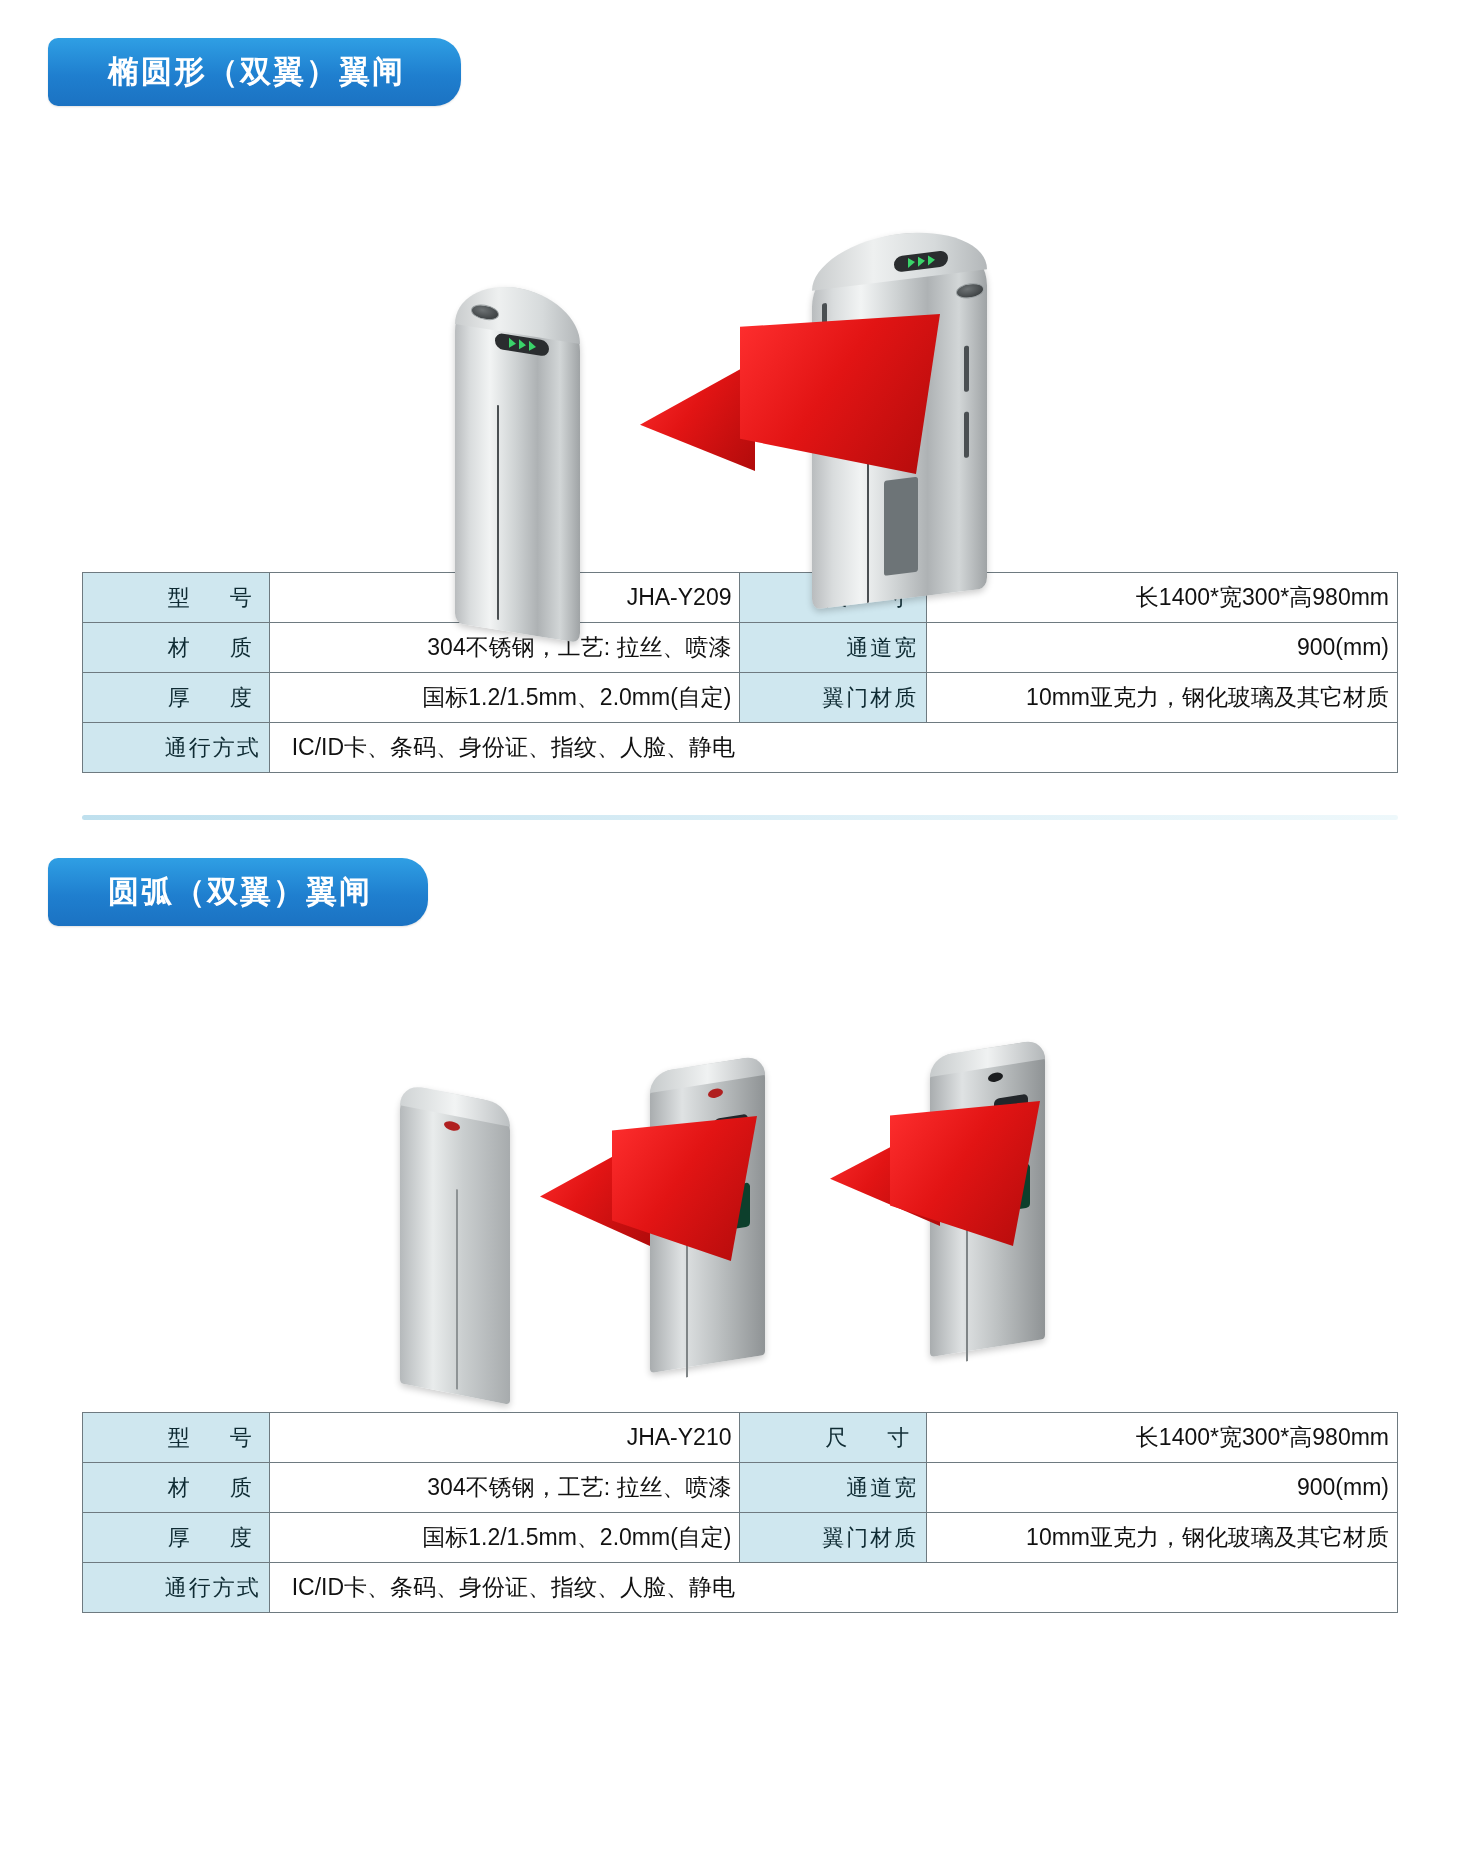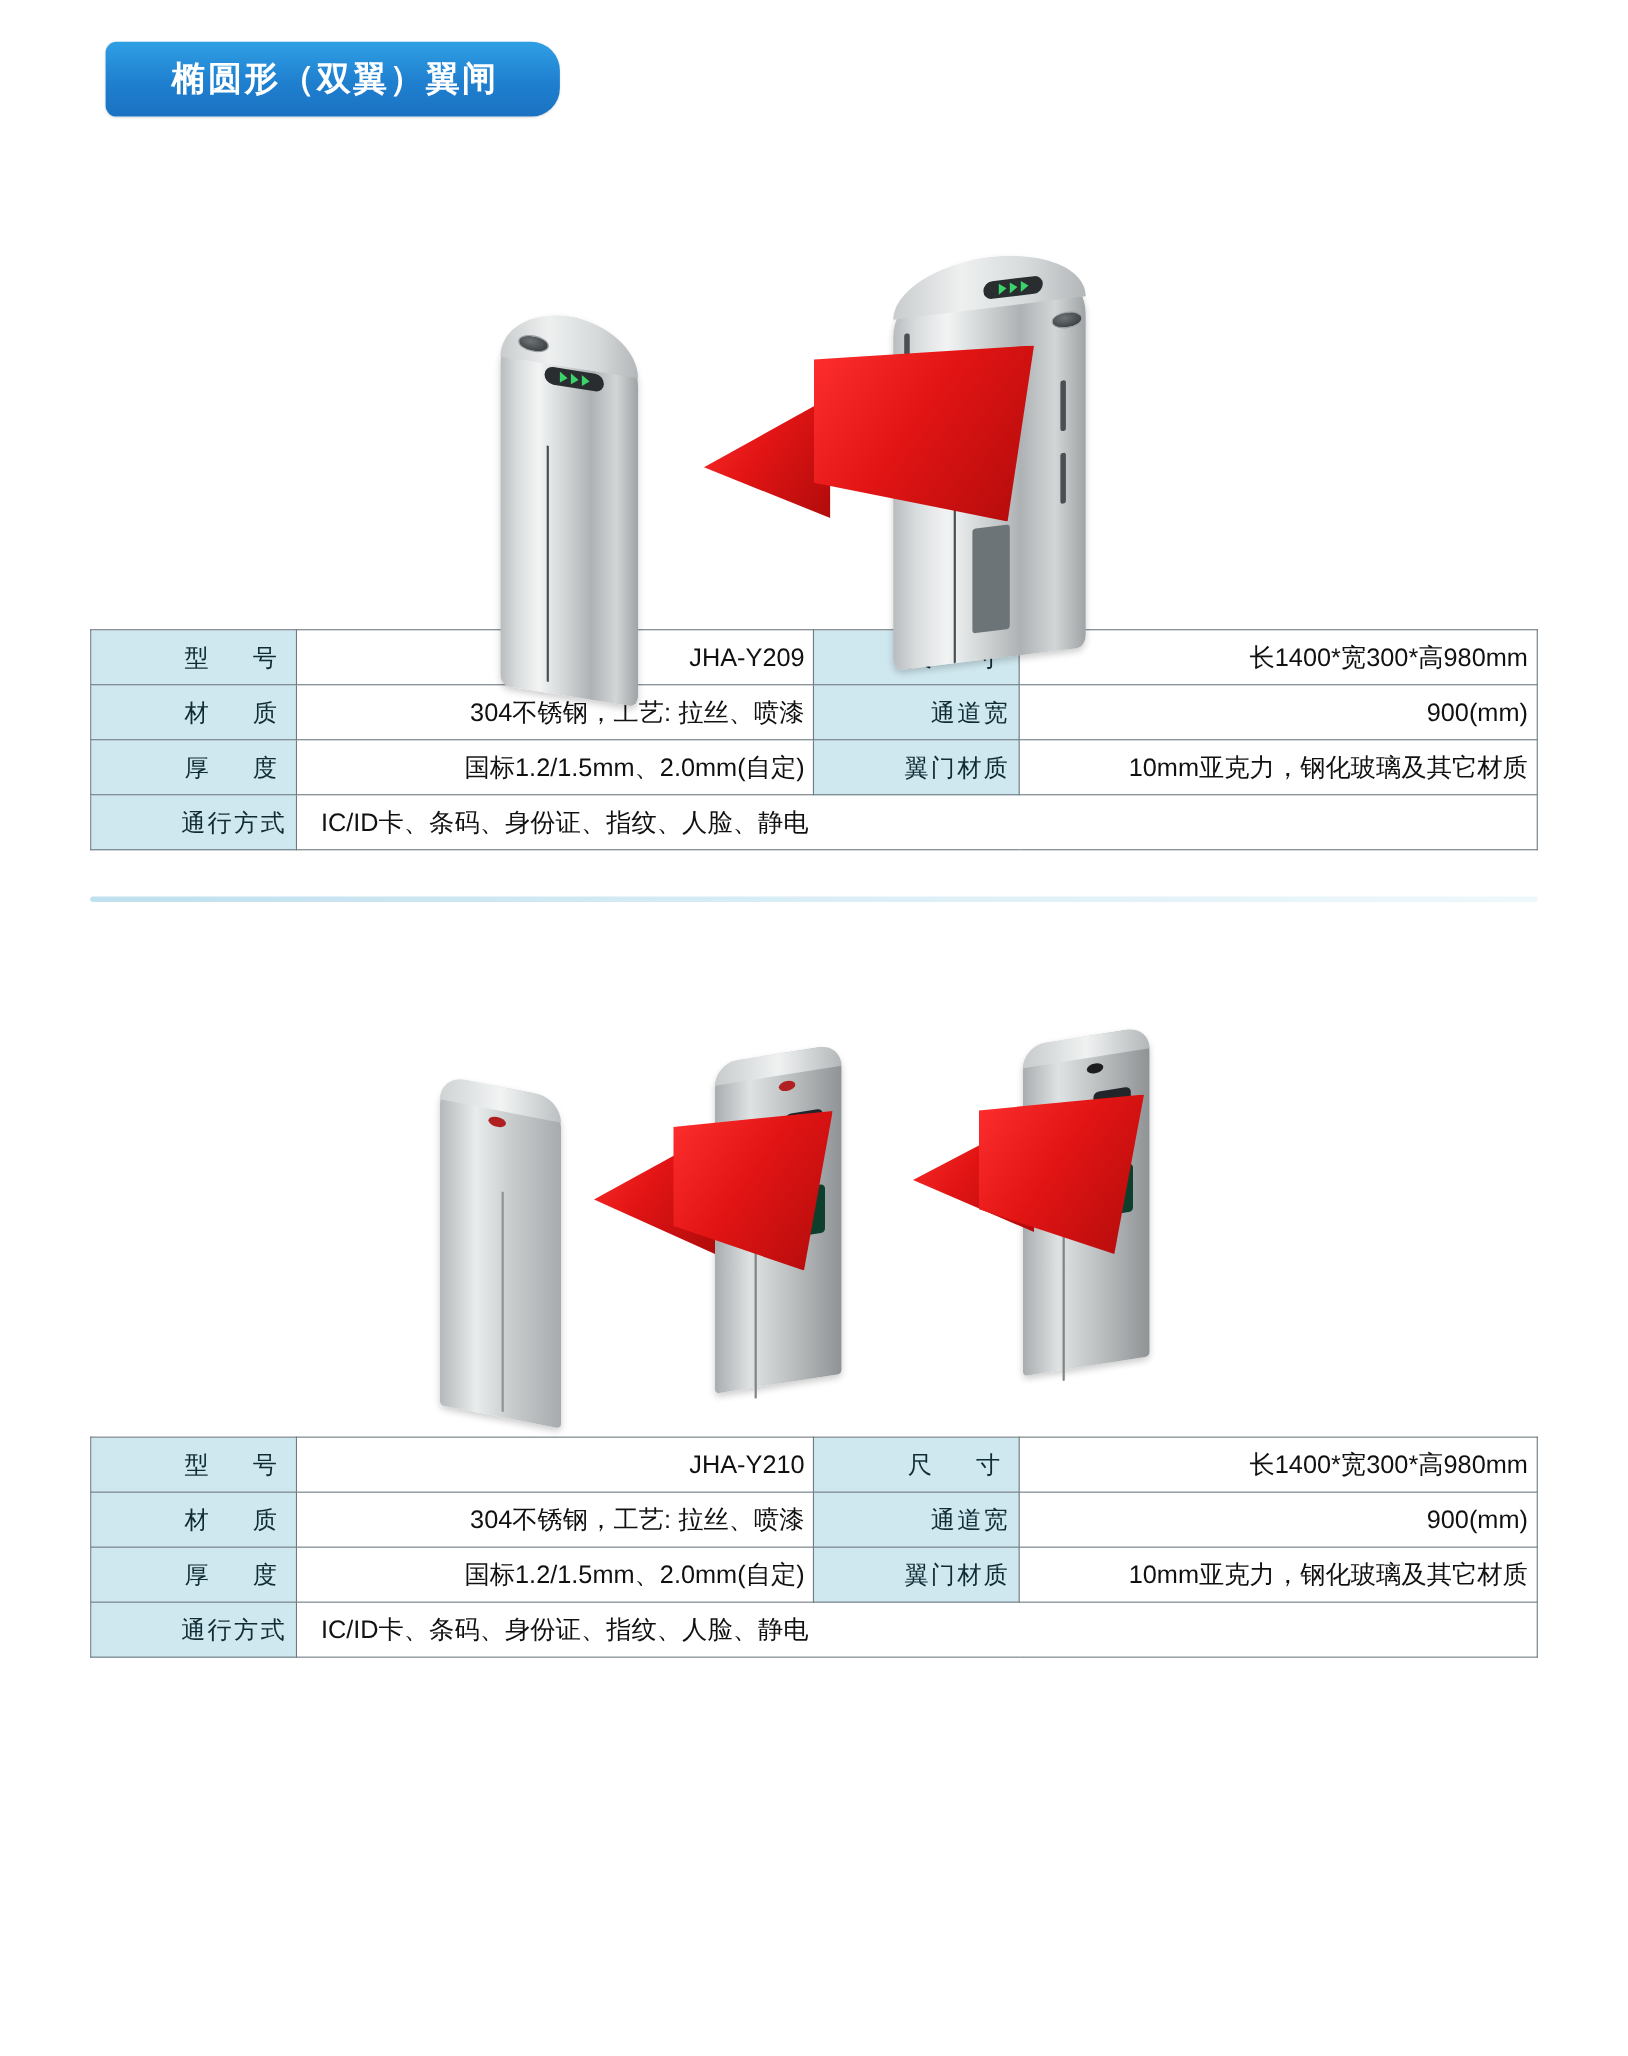--- a/index.html
+++ b/index.html
@@ -34,21 +34,20 @@
     position: relative;
     background: linear-gradient(to bottom, #2f9fe4 0%, #1f7fcf 55%, #1b72c2 100%);
     color: #ffffff;
     font-size: 31px;
     font-weight: bold;
     letter-spacing: 2px;
     padding: 13px 56px 13px 60px;
     border-radius: 10px 26px 26px 10px;
     box-shadow: 0 1px 2px rgba(0,0,0,0.12);
     white-space: nowrap;
-    margin-left: 48px;
   }
   .banner::after {
     content: "";
     position: absolute;
     right: -34px;
     top: 0;
     width: 60px;
     height: 100%;
     background: linear-gradient(to bottom, #9fd3f2 0%, #bfe3f8 100%);
     border-radius: 6px 26px 26px 6px;
@@ -264,20 +263,25 @@
           </tr>
         </tbody>
       </table>
     </div>
 
     <div class="divider"></div>
   </div>
 
   <div class="section">
 
+    <div class="banner-wrap">
+      <div class="banner-outer">
+        <div class="banner">圆弧（双翼）翼闸</div>
+      </div>
+    </div>
 
     <div class="product-figure second">
       <div class="fig-canvas">
 
         <div style="position:absolute; left:400px; top:108px; width:110px; height:300px;
                     transform: skewY(11deg);
                     background: linear-gradient(to right,#b5b9bb,#e9ecec 30%,#c9cdce 58%,#a7abad 100%);
                     border-radius: 26px 26px 4px 4px;
                     box-shadow:0 3px 7px rgba(0,0,0,0.2);">
           <div style="position:absolute; left:0; right:0; top:0; height:22px;

